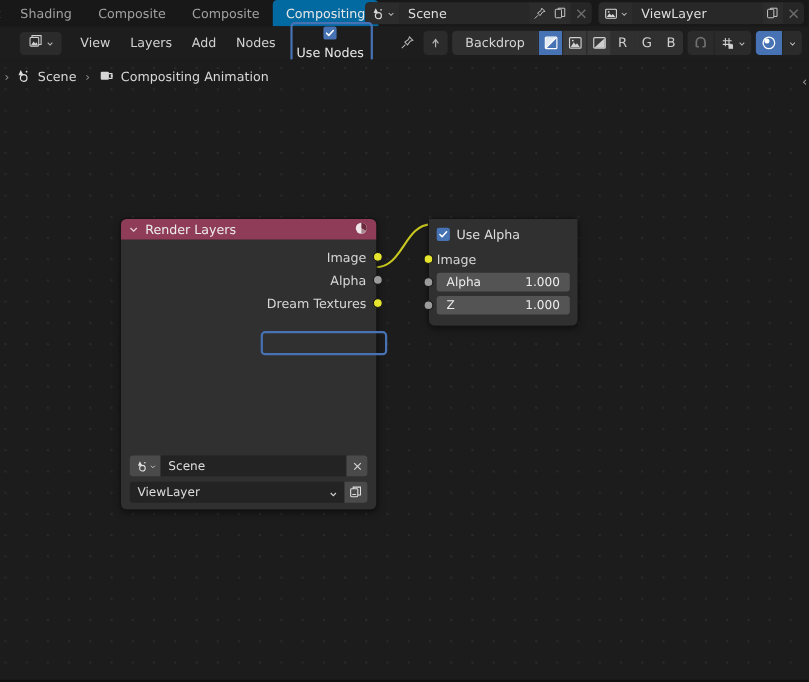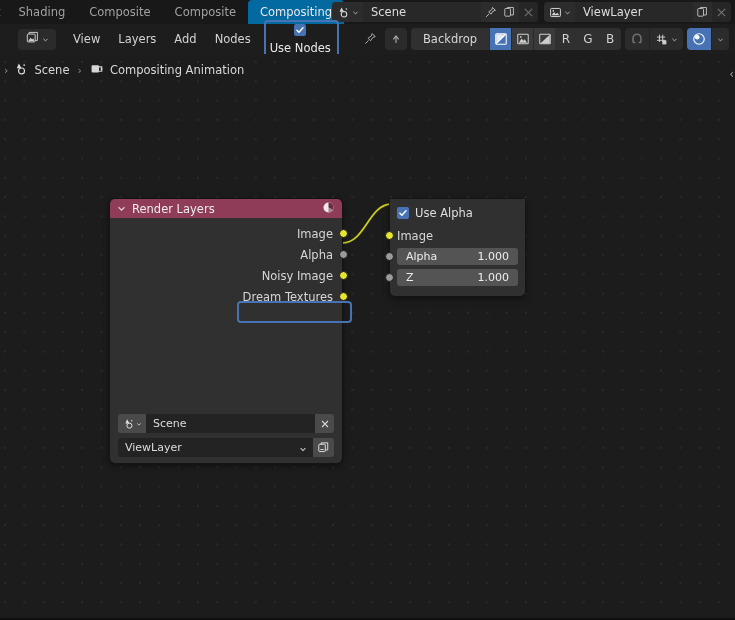--- a/index.html
+++ b/index.html
@@ -458,24 +458,20 @@
       </div>
       <div class="node-body">
         <div class="rl-outputs">
           <div class="out-row">
             <span>Image</span>
             <span class="socket img out-socket"></span>
           </div>
           <div class="out-row">
             <span>Alpha</span>
             <span class="socket val out-socket"></span>
-          </div>
-          <div class="out-row">
-            <span>Noisy Image</span>
-            <span class="socket img out-socket"></span>
           </div>
           <div class="out-row">
             <span>Dream Textures</span>
             <span class="socket img out-socket"></span>
           </div>
           <div class="highlight-box" style="left:127px; top:83px; width:115px; height:22px;"></div>
         </div>
 
         <div class="rl-footer">
           <div class="rl-row">

